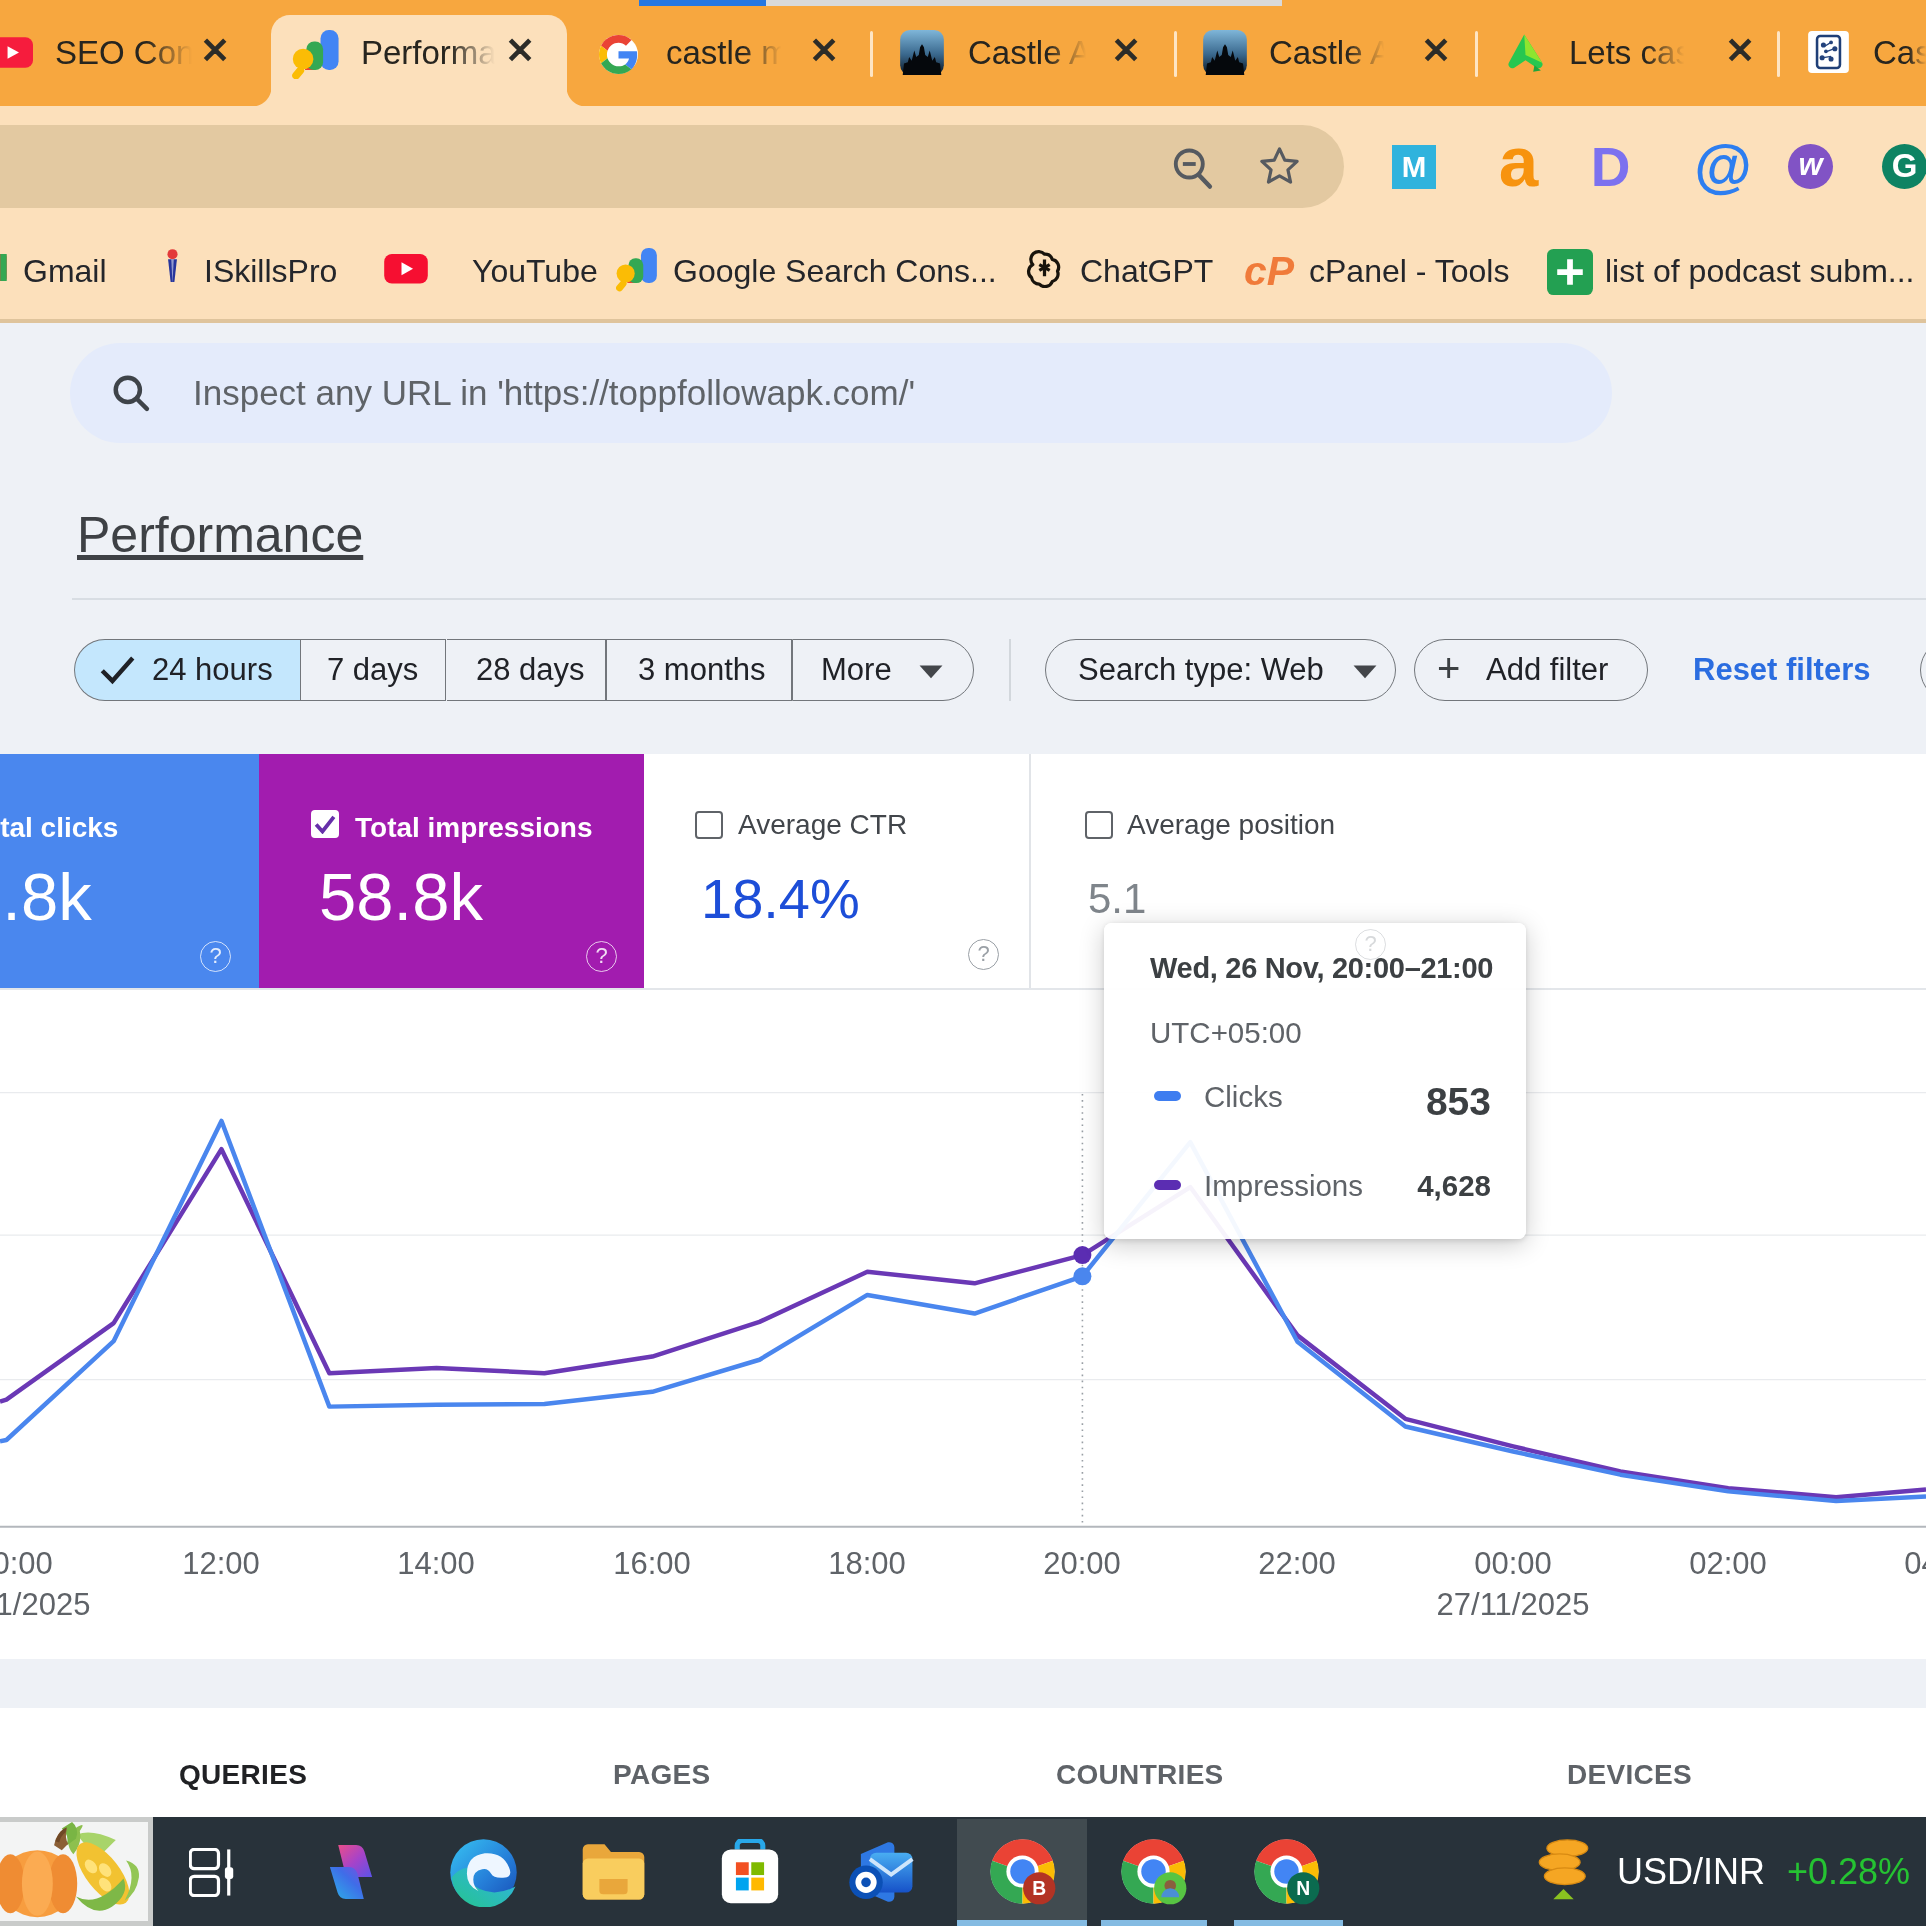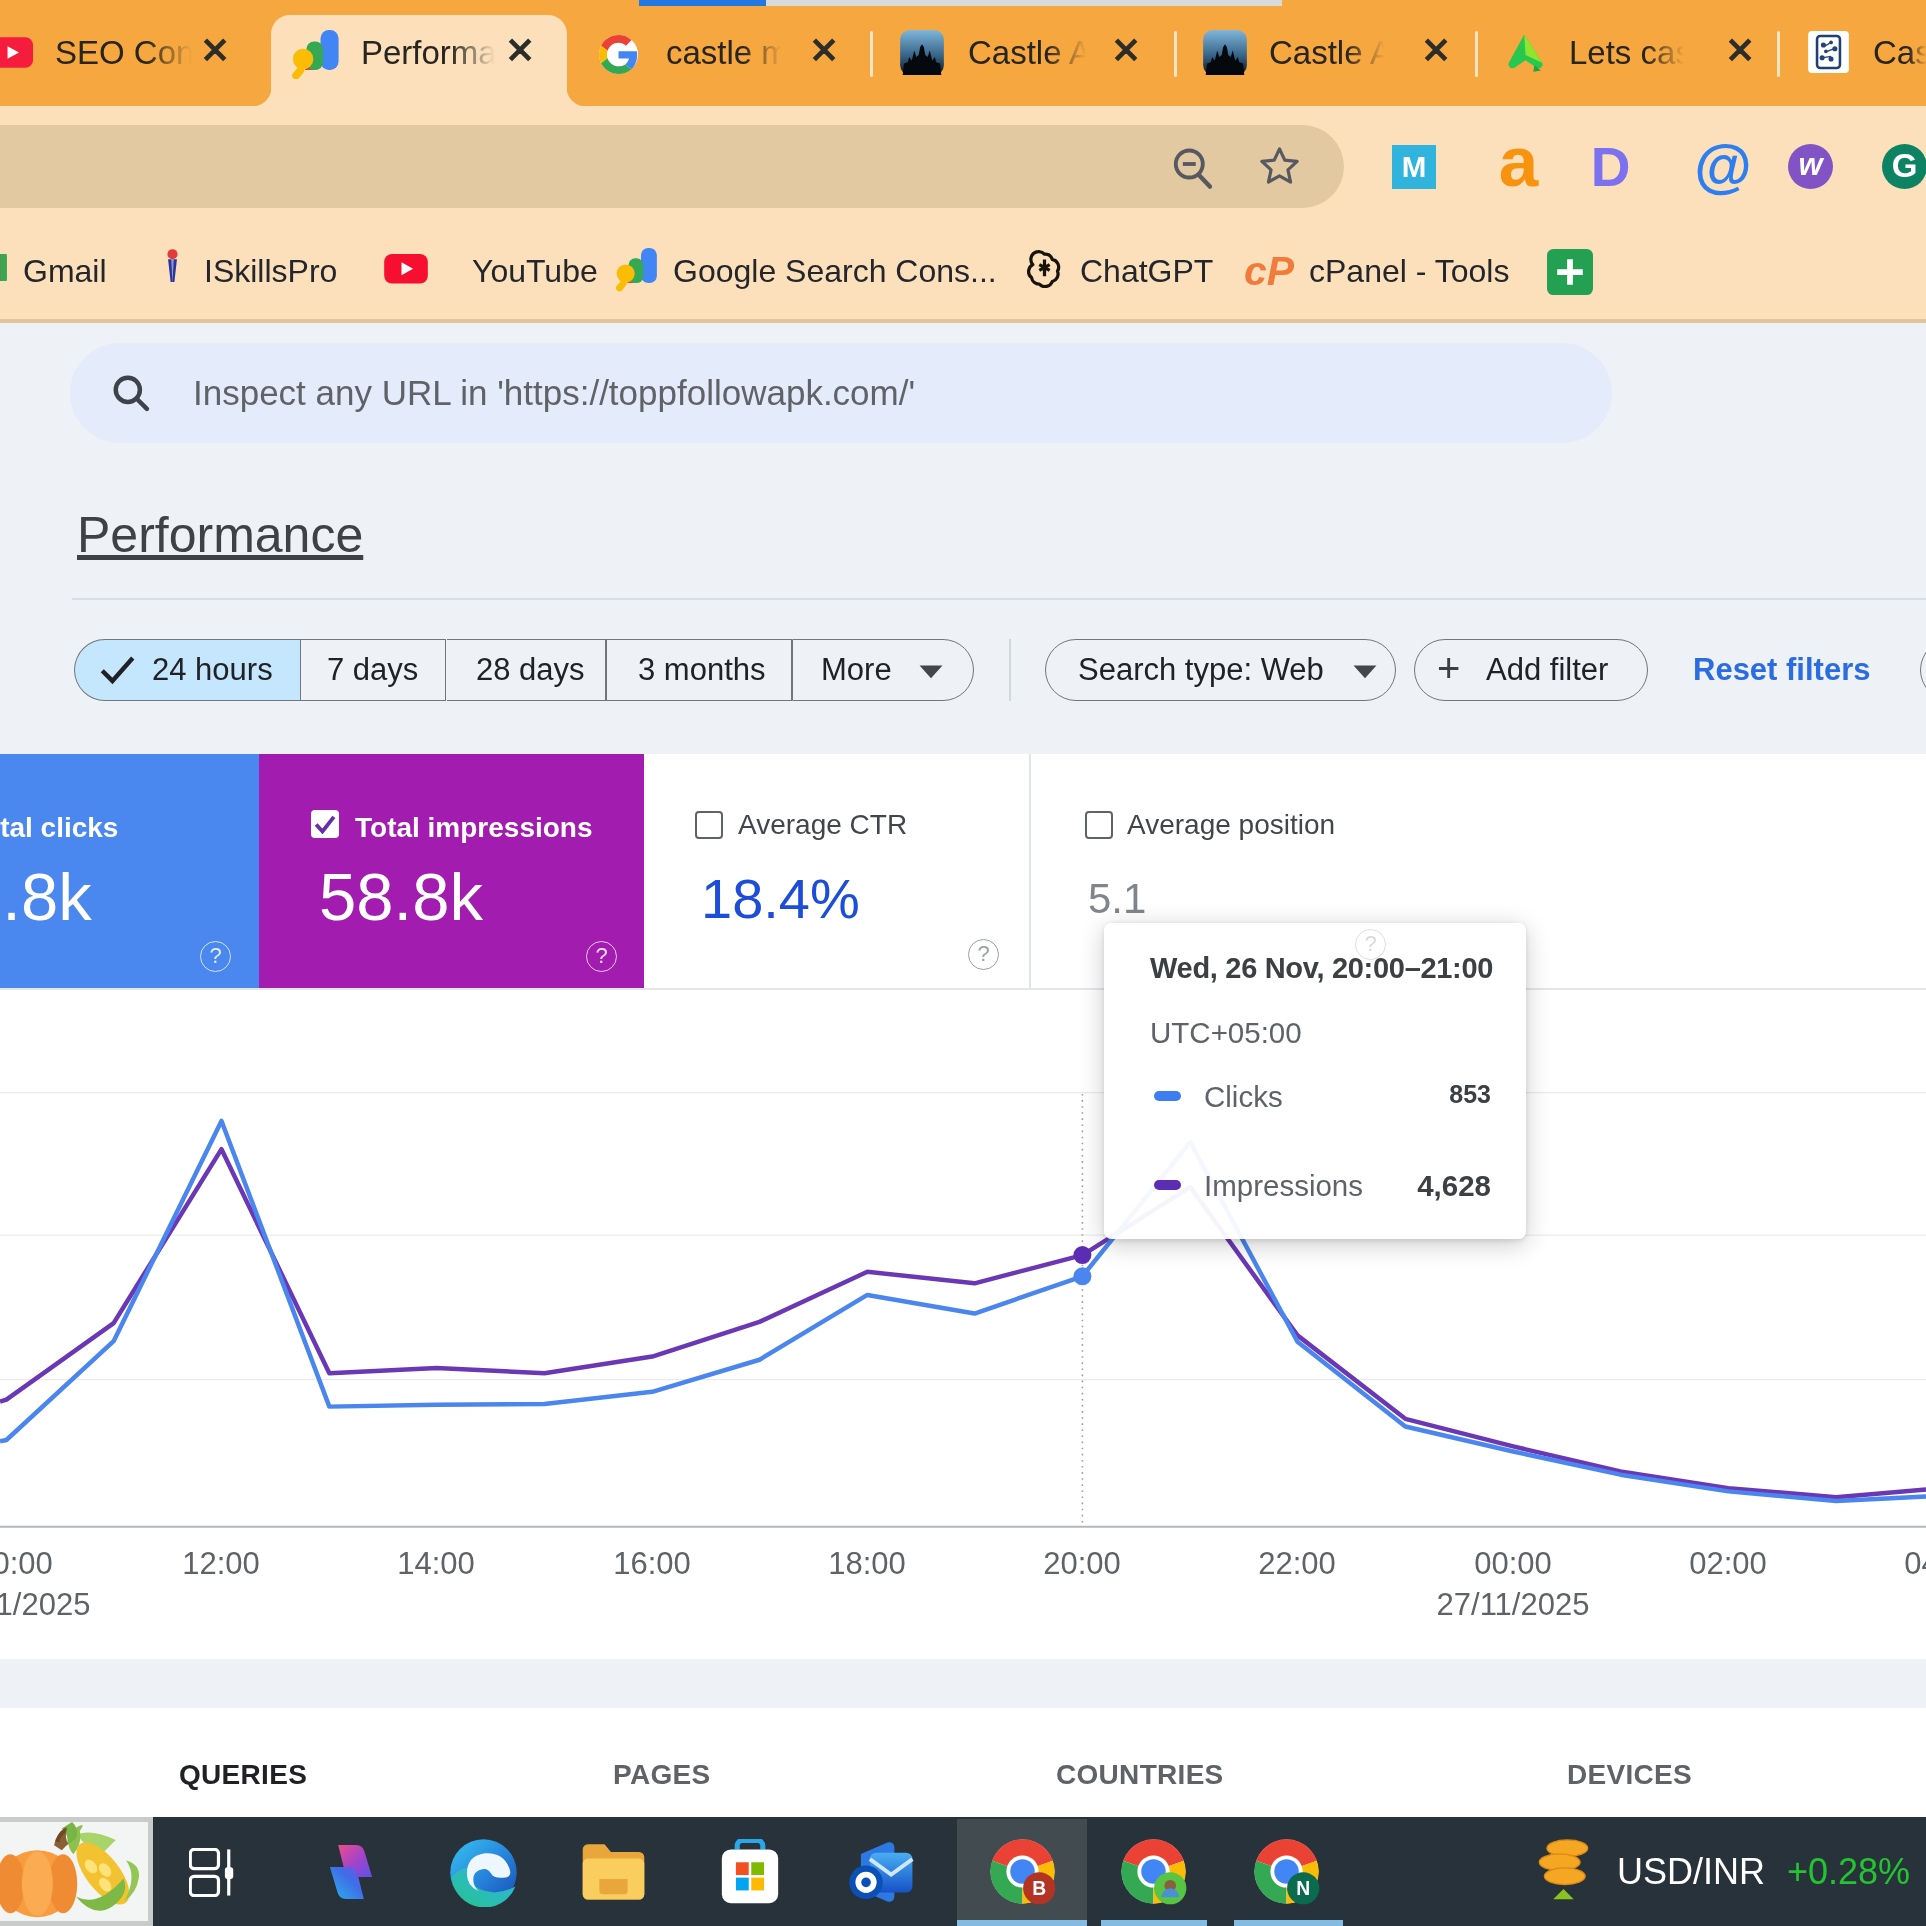--- a/index.html
+++ b/index.html
@@ -195,20 +195,21 @@
   <svg class="abs" style="left:1547px;top:249px;" width="46" height="46" viewBox="0 0 72 72">
     <rect width="72" height="72" rx="10" fill="#23a052"></rect>
     <path d="M36 16 v40 M16 36 h40" stroke="#fff" stroke-width="9"></path>
   </svg>
   <div class="abs bktxt" style="left:23px;">Gmail</div>
   <div class="abs bktxt" style="left:204px;">ISkillsPro</div>
   <div class="abs bktxt" style="left:472px;">YouTube</div>
   <div class="abs bktxt" style="left:673px;">Google Search Cons...</div>
   <div class="abs bktxt" style="left:1080px;">ChatGPT</div>
   <div class="abs bktxt" style="left:1309px;">cPanel - Tools</div>
+  <div class="abs bktxt" style="left:1605px;">list of podcast subm...</div>
   <div class="abs" id="chromeborder"></div>
 
   <div class="abs" id="inspill"></div>
   <svg class="abs" style="left:110px;top:372px;" width="42" height="42" viewBox="0 0 66 66">
     <circle cx="28" cy="28" r="19" fill="none" stroke="#3e4349" stroke-width="7"></circle>
     <line x1="42" y1="42" x2="58" y2="58" stroke="#3e4349" stroke-width="7" stroke-linecap="round"></line>
   </svg>
   <div class="abs" id="instxt">Inspect any URL in 'https://toppfollowapk.com/'</div>
   <div class="abs" id="perf">Performance</div>
   <div class="abs" id="hdiv"></div>
@@ -292,21 +293,21 @@
   <div class="abs xl" style="left:1879px;">04:00</div>
   <div class="abs xd" style="left:-76px;">26/11/2025</div>
   <div class="abs xd" style="left:1423px;">27/11/2025</div>
 
   <div class="abs" id="tip"></div>
   <div class="abs qm" style="left:1355px;top:929px;border:1.9px solid rgba(154,160,166,.35);color:rgba(154,160,166,.4);">?</div>
   <div class="abs" style="left:1150px;top:952px;font-size:29px;letter-spacing:-0.3px;font-weight:700;color:#3c4043;">Wed, 26 Nov, 20:00–21:00</div>
   <div class="abs" style="left:1150px;top:1016px;font-size:29.5px;color:#5f6368;">UTC+05:00</div>
   <div class="abs dash" style="left:1154px;top:1091px;background:#3e7df0;"></div>
   <div class="abs" style="left:1204px;top:1080px;font-size:29.5px;color:#5f6368;">Clicks</div>
-  <div class="abs" style="left:1348px;top:1080px;width:143px;text-align:right;font-size:25px;font-weight:700;color:#3c4043;">853</div>
+  <div class="abs" style="left:1348px;top:1080px;width:143px;text-align:right;font-size:39px;font-weight:700;color:#3c4043;">853</div>
   <div class="abs dash" style="left:1154px;top:1180px;background:#5b2db2;"></div>
   <div class="abs" style="left:1204px;top:1169px;font-size:29.5px;color:#5f6368;">Impressions</div>
   <div class="abs" style="left:1348px;top:1169px;width:143px;text-align:right;font-size:29.5px;font-weight:700;color:#3c4043;">4,628</div>
 
   <div class="abs" style="left:0;top:1659px;width:1926px;height:49px;background:#eef1f6;"></div>
   <div class="abs" style="left:0;top:1708px;width:1926px;height:109px;background:#fff;"></div>
   <div class="abs btab" style="left:147px;color:#202124;margin-left:32px;">QUERIES</div>
   <div class="abs btab" style="left:613px;">PAGES</div>
   <div class="abs btab" style="left:1056px;">COUNTRIES</div>
   <div class="abs btab" style="left:1567px;">DEVICES</div>

